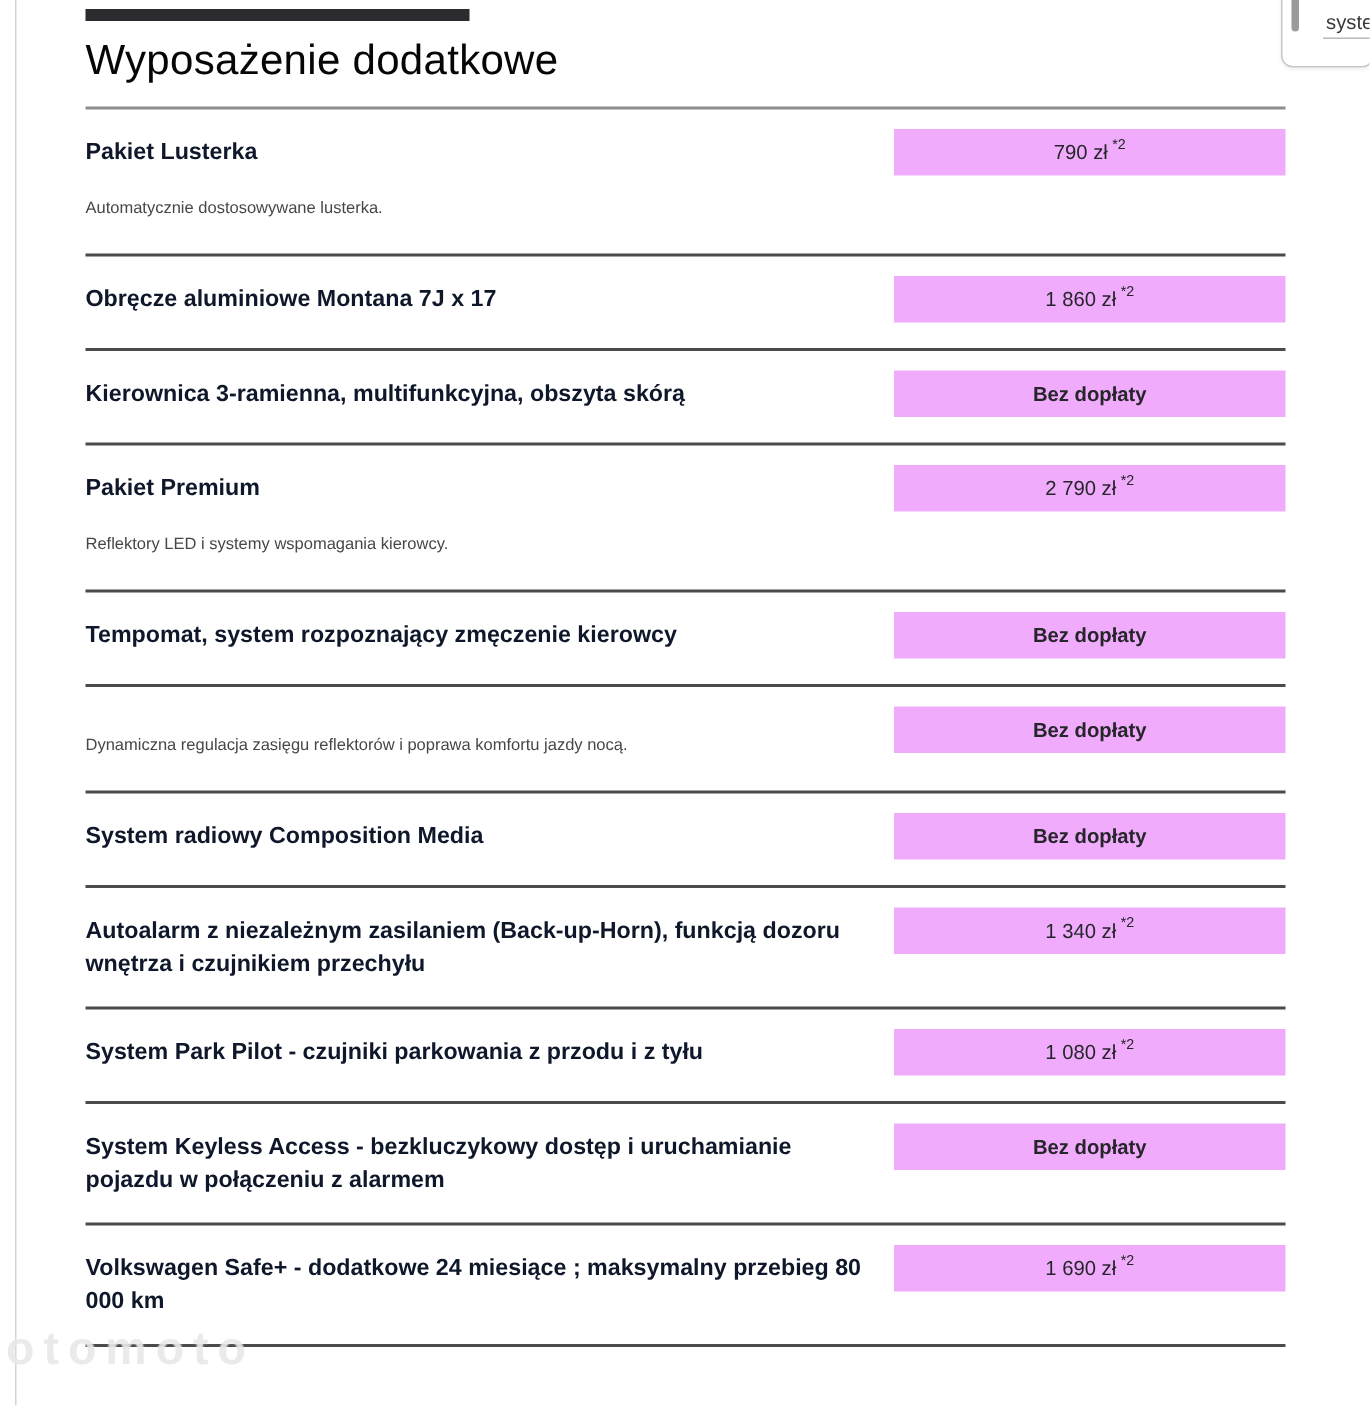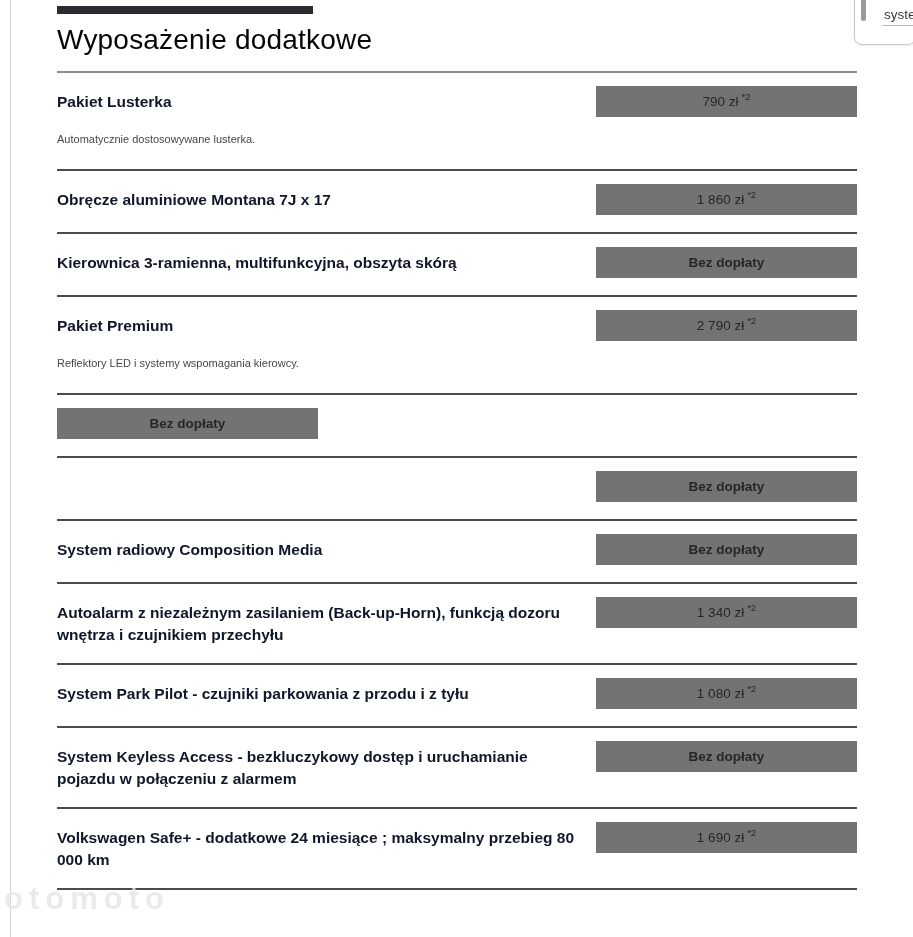--- a/index.html
+++ b/index.html
@@ -56,21 +56,21 @@
   .row-desc {
     margin-top: 13px;
     font-size: 11px;
     line-height: 26px;
     font-weight: normal;
     color: #47474a;
   }
   .badge {
     flex: 0 0 261px;
     min-height: 31px;
-    background: #737373;
+    background: #f0abfc;
     display: flex;
     align-items: center;
     justify-content: center;
     font-size: 13.5px;
     color: #26262a;
   }
   .badge.bold .badge-text { font-weight: bold; }
   .badge .sup {
     font-size: 9.5px;
     margin-left: 3px;
@@ -166,27 +166,31 @@
         <div class="row-title">Pakiet Premium</div>
         <div class="row-desc">Reflektory LED i systemy wspomagania kierowcy.</div>
       </div>
       <div class="badge">
           <span class="badge-text">2 790 zł</span>
           <span class="sup">*2</span>
         </div>
     </div>
 
     <div class="row">
-      <div class="badge bold">
-          <span class="badge-text">Bez dopłaty</span>
-        </div>
-    </div>
-
-    <div class="row">
-      <div class="row-left">
+      <div class="row-left">
+        <div class="row-title">Tempomat, system rozpoznający zmęczenie kierowcy</div>
+      </div>
+      <div class="badge bold">
+          <span class="badge-text">Bez dopłaty</span>
+        </div>
+    </div>
+
+    <div class="row">
+      <div class="row-left">
+        <div class="row-desc">Dynamiczna regulacja zasięgu reflektorów i poprawa komfortu jazdy nocą.</div>
       </div>
       <div class="badge bold">
           <span class="badge-text">Bez dopłaty</span>
         </div>
     </div>
 
     <div class="row">
       <div class="row-left">
         <div class="row-title">System radiowy Composition Media</div>
       </div>

